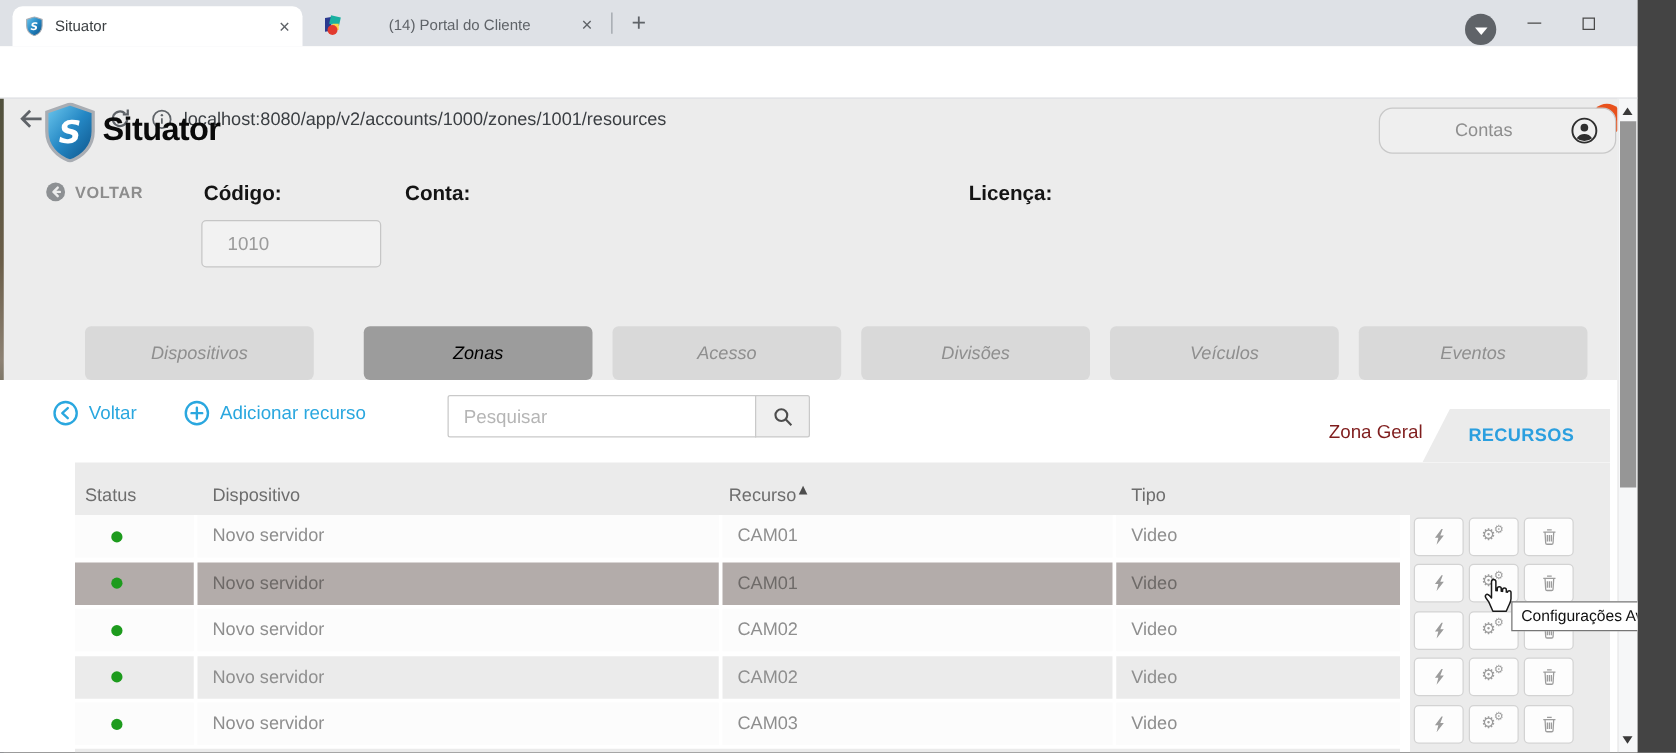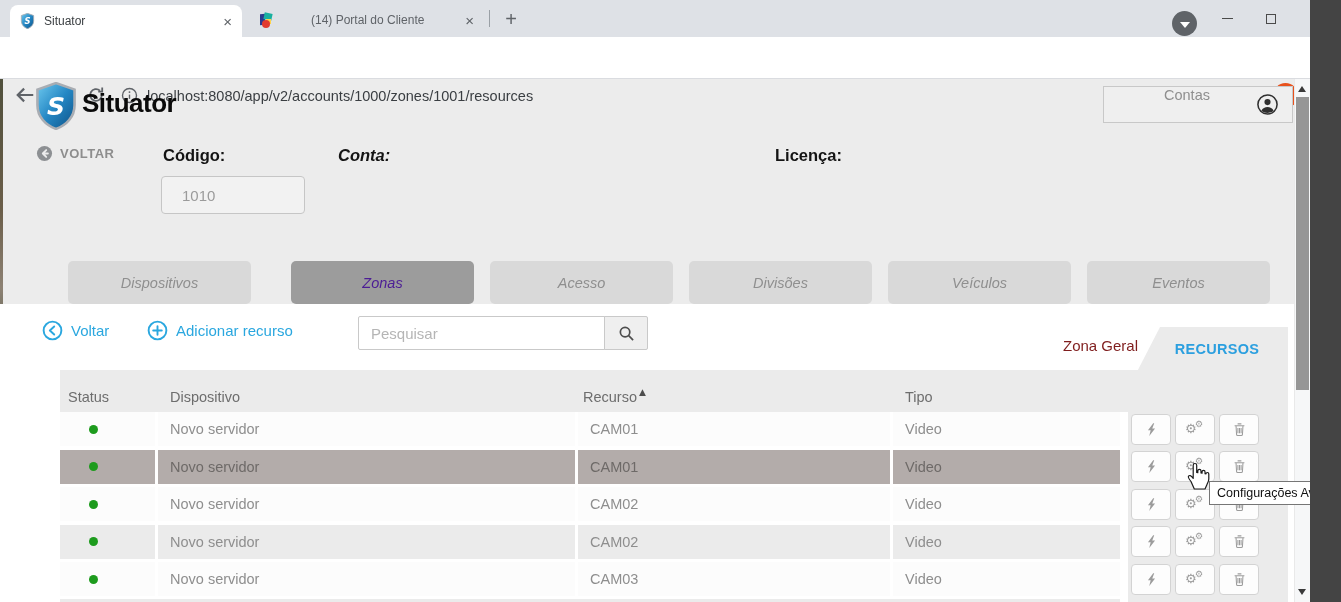--- a/index.html
+++ b/index.html
@@ -42,35 +42,35 @@
   .wallpaper{position:absolute;left:0;top:79px;width:3px;bottom:0;
      background:linear-gradient(180deg,#50503c,#6b5e49 25%,#8d8274 40%,#44503e 55%,#31405c 80%,#2a3550);}
   .scrollbar{position:absolute;right:0;top:79px;width:16px;bottom:0;background:#f6f7f8;border-left:1px solid #e9e9e9;box-sizing:border-box;}
   .sb-up{position:absolute;top:7px;left:3px;width:0;height:0;border-left:4.5px solid transparent;border-right:4.5px solid transparent;border-bottom:6px solid #3a3a3a;}
   .sb-down{position:absolute;bottom:7px;left:3px;width:0;height:0;border-left:4.5px solid transparent;border-right:4.5px solid transparent;border-top:6px solid #3a3a3a;}
   .sb-thumb{position:absolute;top:18px;left:1px;width:13px;height:293px;background:#969696;}
   
   .brand-logo{position:absolute;left:34px;top:82px;width:44px;height:48px;}
   .brand-title{position:absolute;left:82px;top:88px;font-size:26px;font-weight:bold;color:#0a0a0a;letter-spacing:-0.5px;}
   .contas{position:absolute;left:1103px;top:86px;width:190px;height:37px;background:#efefef;border:1px solid #c8c8c8;
-          border-radius:0;box-sizing:border-box;display:flex;align-items:flex-start;justify-content:center;}
+          border-radius:11px;box-sizing:border-box;display:flex;align-items:center;justify-content:center;}
   .contas-label{color:#8e8e8e;font-size:14.5px;margin-right:22px;}
   .contas-icon{position:absolute;right:13px;top:6px;width:23px;height:23px;color:#2e2e2e;}
   .voltar-top{position:absolute;left:36px;top:145px;display:flex;align-items:center;gap:7px;}
   .voltar-top span{font-size:13px;font-weight:bold;color:#8d8d8d;letter-spacing:.5px;}
   .field-label{position:absolute;top:146px;font-size:16.5px;font-weight:bold;color:#141414;}
-  #lab-codigo{left:163px;} #lab-conta{left:338px;font-style:italic;} #lab-licenca{left:775px;}
+  #lab-codigo{left:163px;} #lab-conta{left:324px;} #lab-licenca{left:775px;}
   .field{position:absolute;top:176px;height:38px;background:#f2f2f2;border:1px solid #c6c6c6;border-radius:4px;
          box-sizing:border-box;color:#9b9b9b;font-size:15px;padding:0 0 0 20px;
          font-family:"Liberation Sans","DejaVu Sans",sans-serif;}
   #f-codigo{left:161px;width:144px;} #f-conta{left:336px;width:409px;} #f-licenca{left:775px;width:408px;}
   
   .main-tabs{position:absolute;left:68px;top:261px;width:1202px;height:43px;display:flex;gap:16px;font-style:italic;}
   .mtab{flex:1;background:#d9d9d9;border-radius:5px;color:#8f8f8f;font-size:14.5px;display:flex;align-items:center;justify-content:center;}
-  .mtab.active{background:#9c9c9c;color:#4c1d95;margin-left:24px;}
+  .mtab.active{background:#9c9c9c;color:#000000;margin-left:24px;}
   
   .panel{position:absolute;left:0;top:304px;right:16px;bottom:0;background:#fff;}
   .link-row{position:absolute;display:flex;align-items:center;gap:8px;color:#2aa7df;font-size:15px;}
   #link-voltar{left:42px;top:320px;} #link-add{left:147px;top:320px;}
   .search-input{position:absolute;left:358px;top:316px;width:247px;height:34px;border:1px solid #c9c9c9;border-radius:2px 0 0 2px;
          box-sizing:border-box;padding:0 12px;font-size:15px;color:#555;background:#fff;
          font-family:"Liberation Sans","DejaVu Sans",sans-serif;}
   .search-input::placeholder{color:#b5b5b5;}
   .search-btn{position:absolute;left:604px;top:316px;width:44px;height:34px;background:#efefef;border:1px solid #c9c9c9;
          border-radius:0 2px 2px 0;display:flex;align-items:center;justify-content:center;color:#4d4d4d;box-sizing:border-box;padding:0;}

